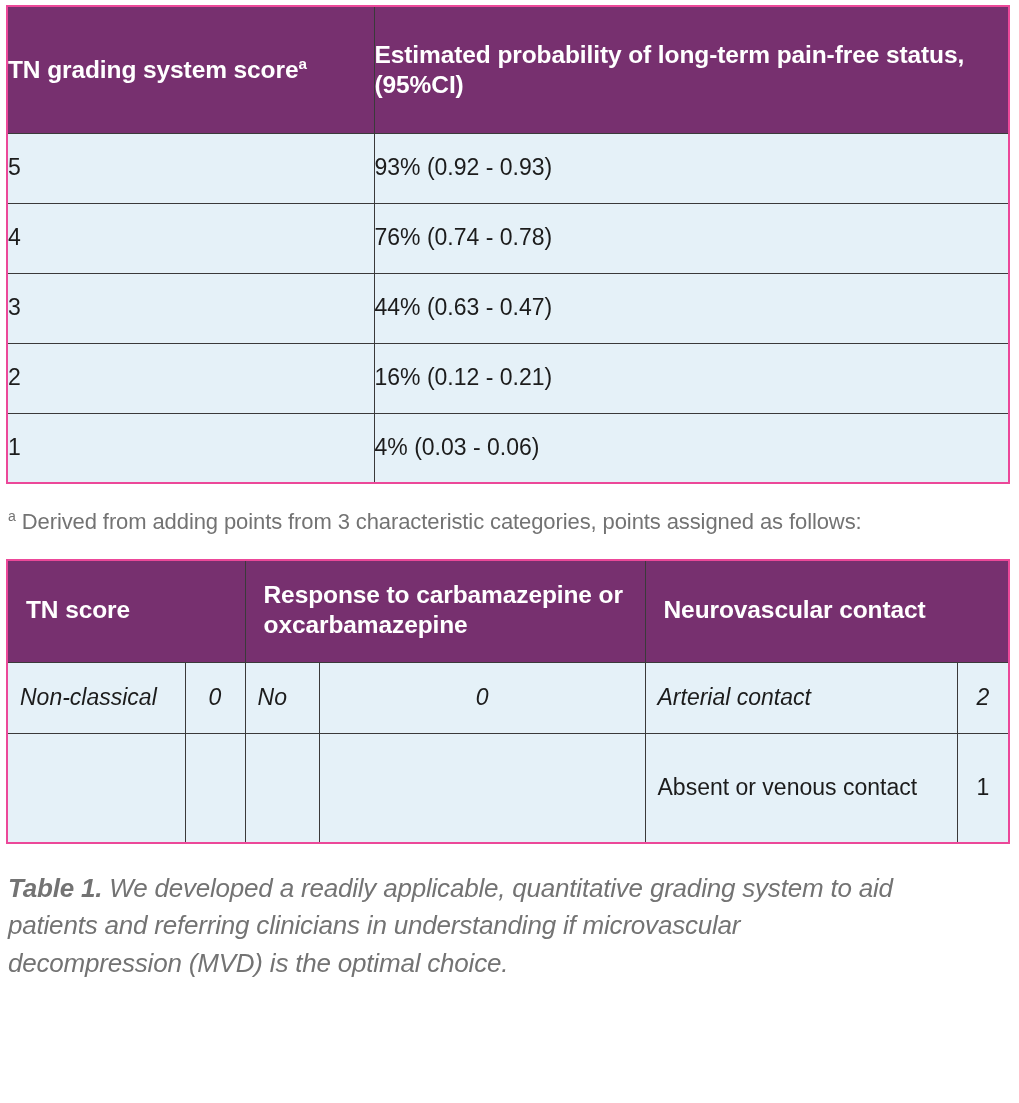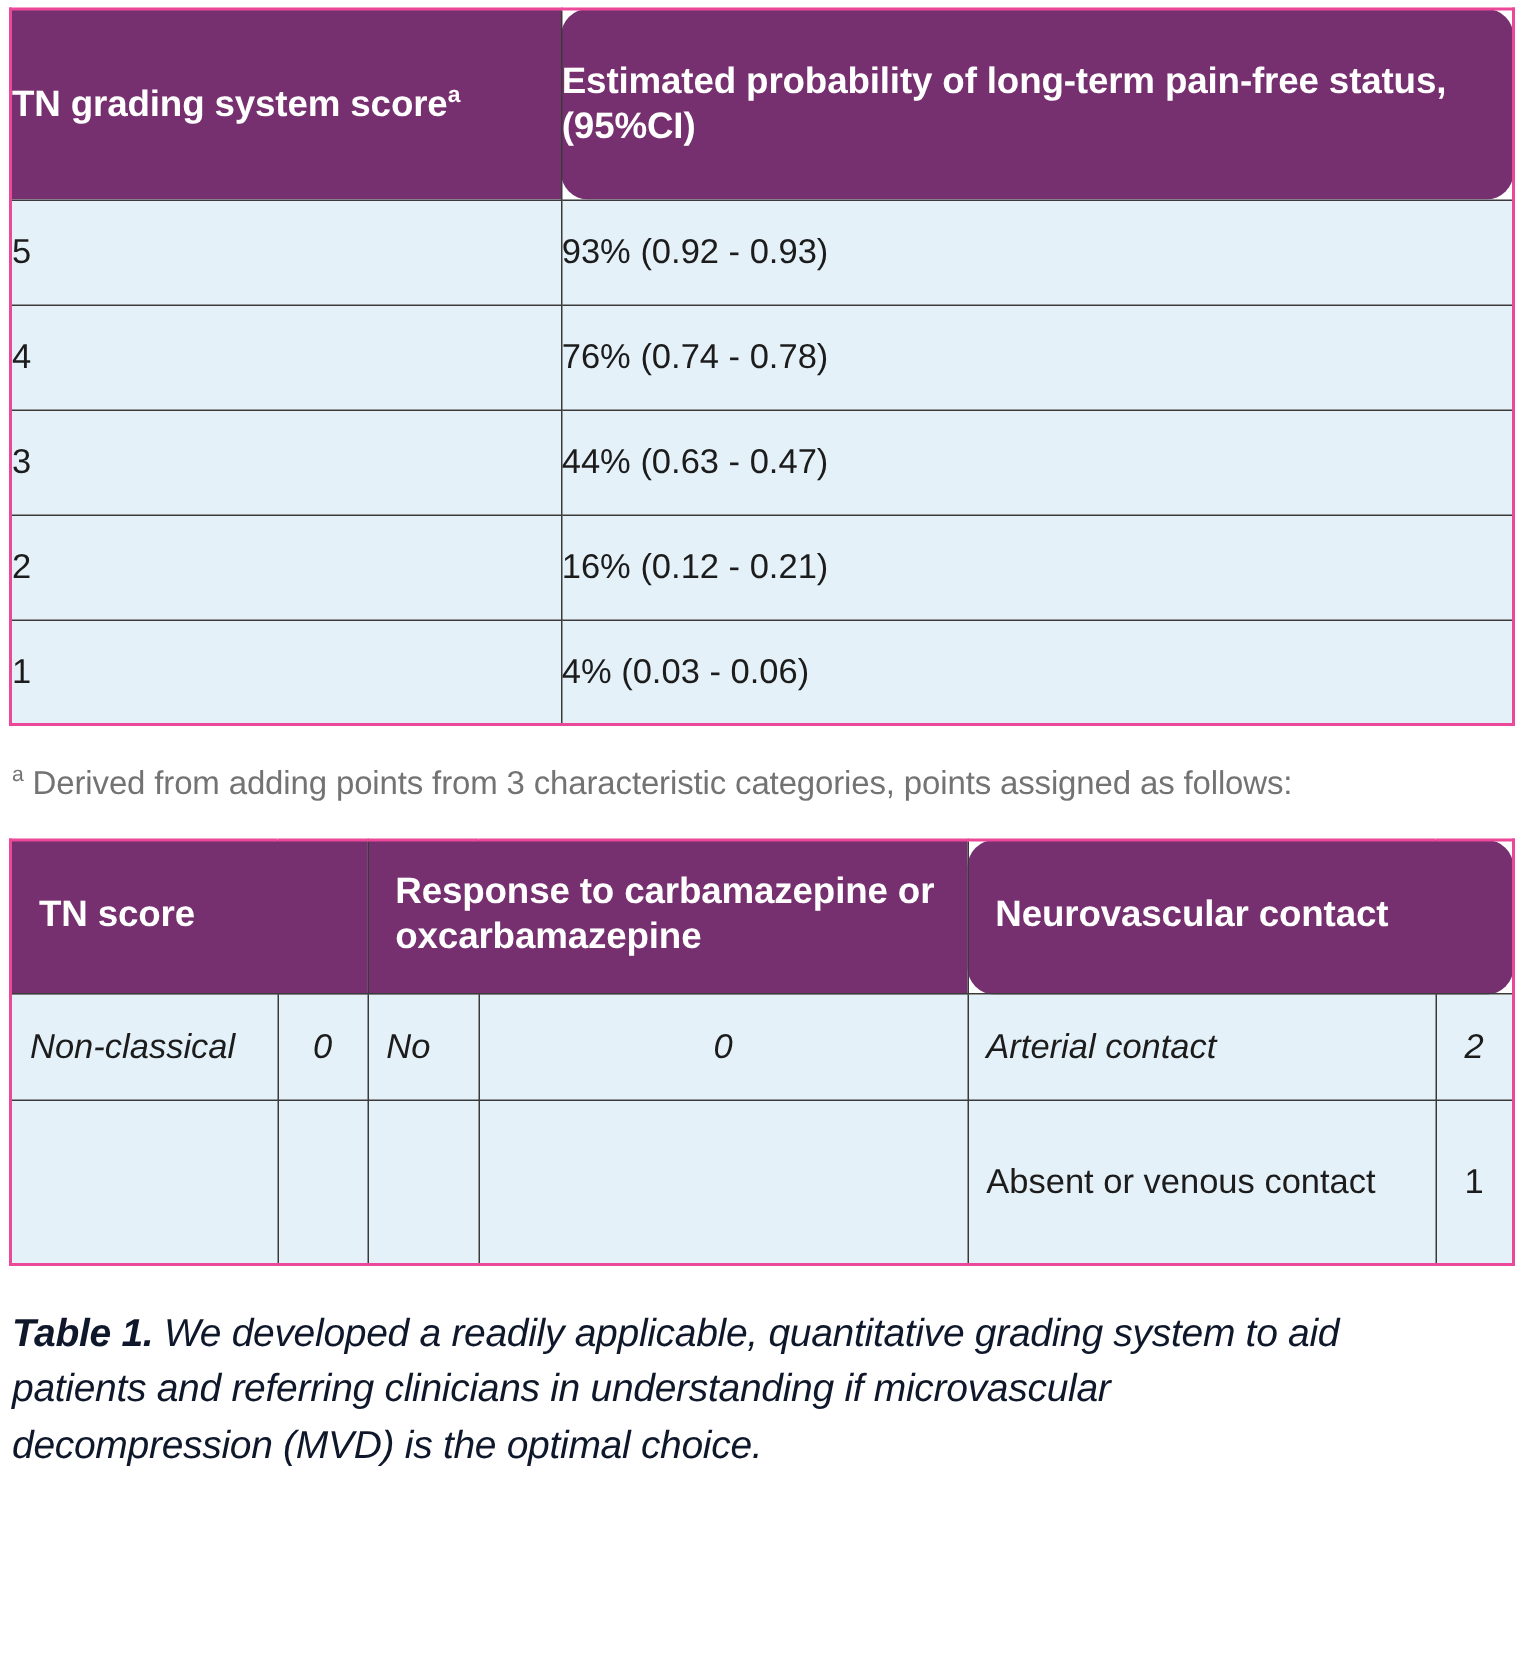--- a/index.html
+++ b/index.html
@@ -44,21 +44,21 @@
     letter-spacing: -0.1px;
     padding: 14px 20px 16px 20px;
     text-align: left;
     vertical-align: middle;
     border-left-color: #b88bb3;
     border-right-color: #b88bb3;
     border-top-color: #2c2c2c;
     border-bottom-color: #2c2c2c;
   }
   .hdr-cell.first { border-left-color: #2c2c2c; }
-  .hdr-cell.last  { border-right-color: #2c2c2c; border-radius: 18px; }
+  .hdr-cell.last  { border-right-color: #2c2c2c; }
 
   .body-cell {
     background: #E5F1F8;
     color: #1c1c1c;
     font-size: 23px;
     line-height: 1.3;
     padding: 10px 20px;
     text-align: left;
   }
   .body-cell.center { text-align: center; padding-left: 6px; padding-right: 6px; }
@@ -96,21 +96,21 @@
   #table-two tr.r2 { height: 71px; font-style: italic; }
   #table-two tr.r3 { height: 109px; }
   #table-two .hdr-cell { padding: 12px 18px 14px 18px; }
 
   
   .caption {
     margin: 26px 0 0 2px;
     font-size: 26px;
     line-height: 1.46;
     font-style: italic;
-    color: #0f172a;
+    color: #737373;
     letter-spacing: -0.2px;
     max-width: 900px;
   }
   .caption .cap-label {
     font-weight: bold;
     font-style: italic;
   }
 </style>
 </head>
 <body>

